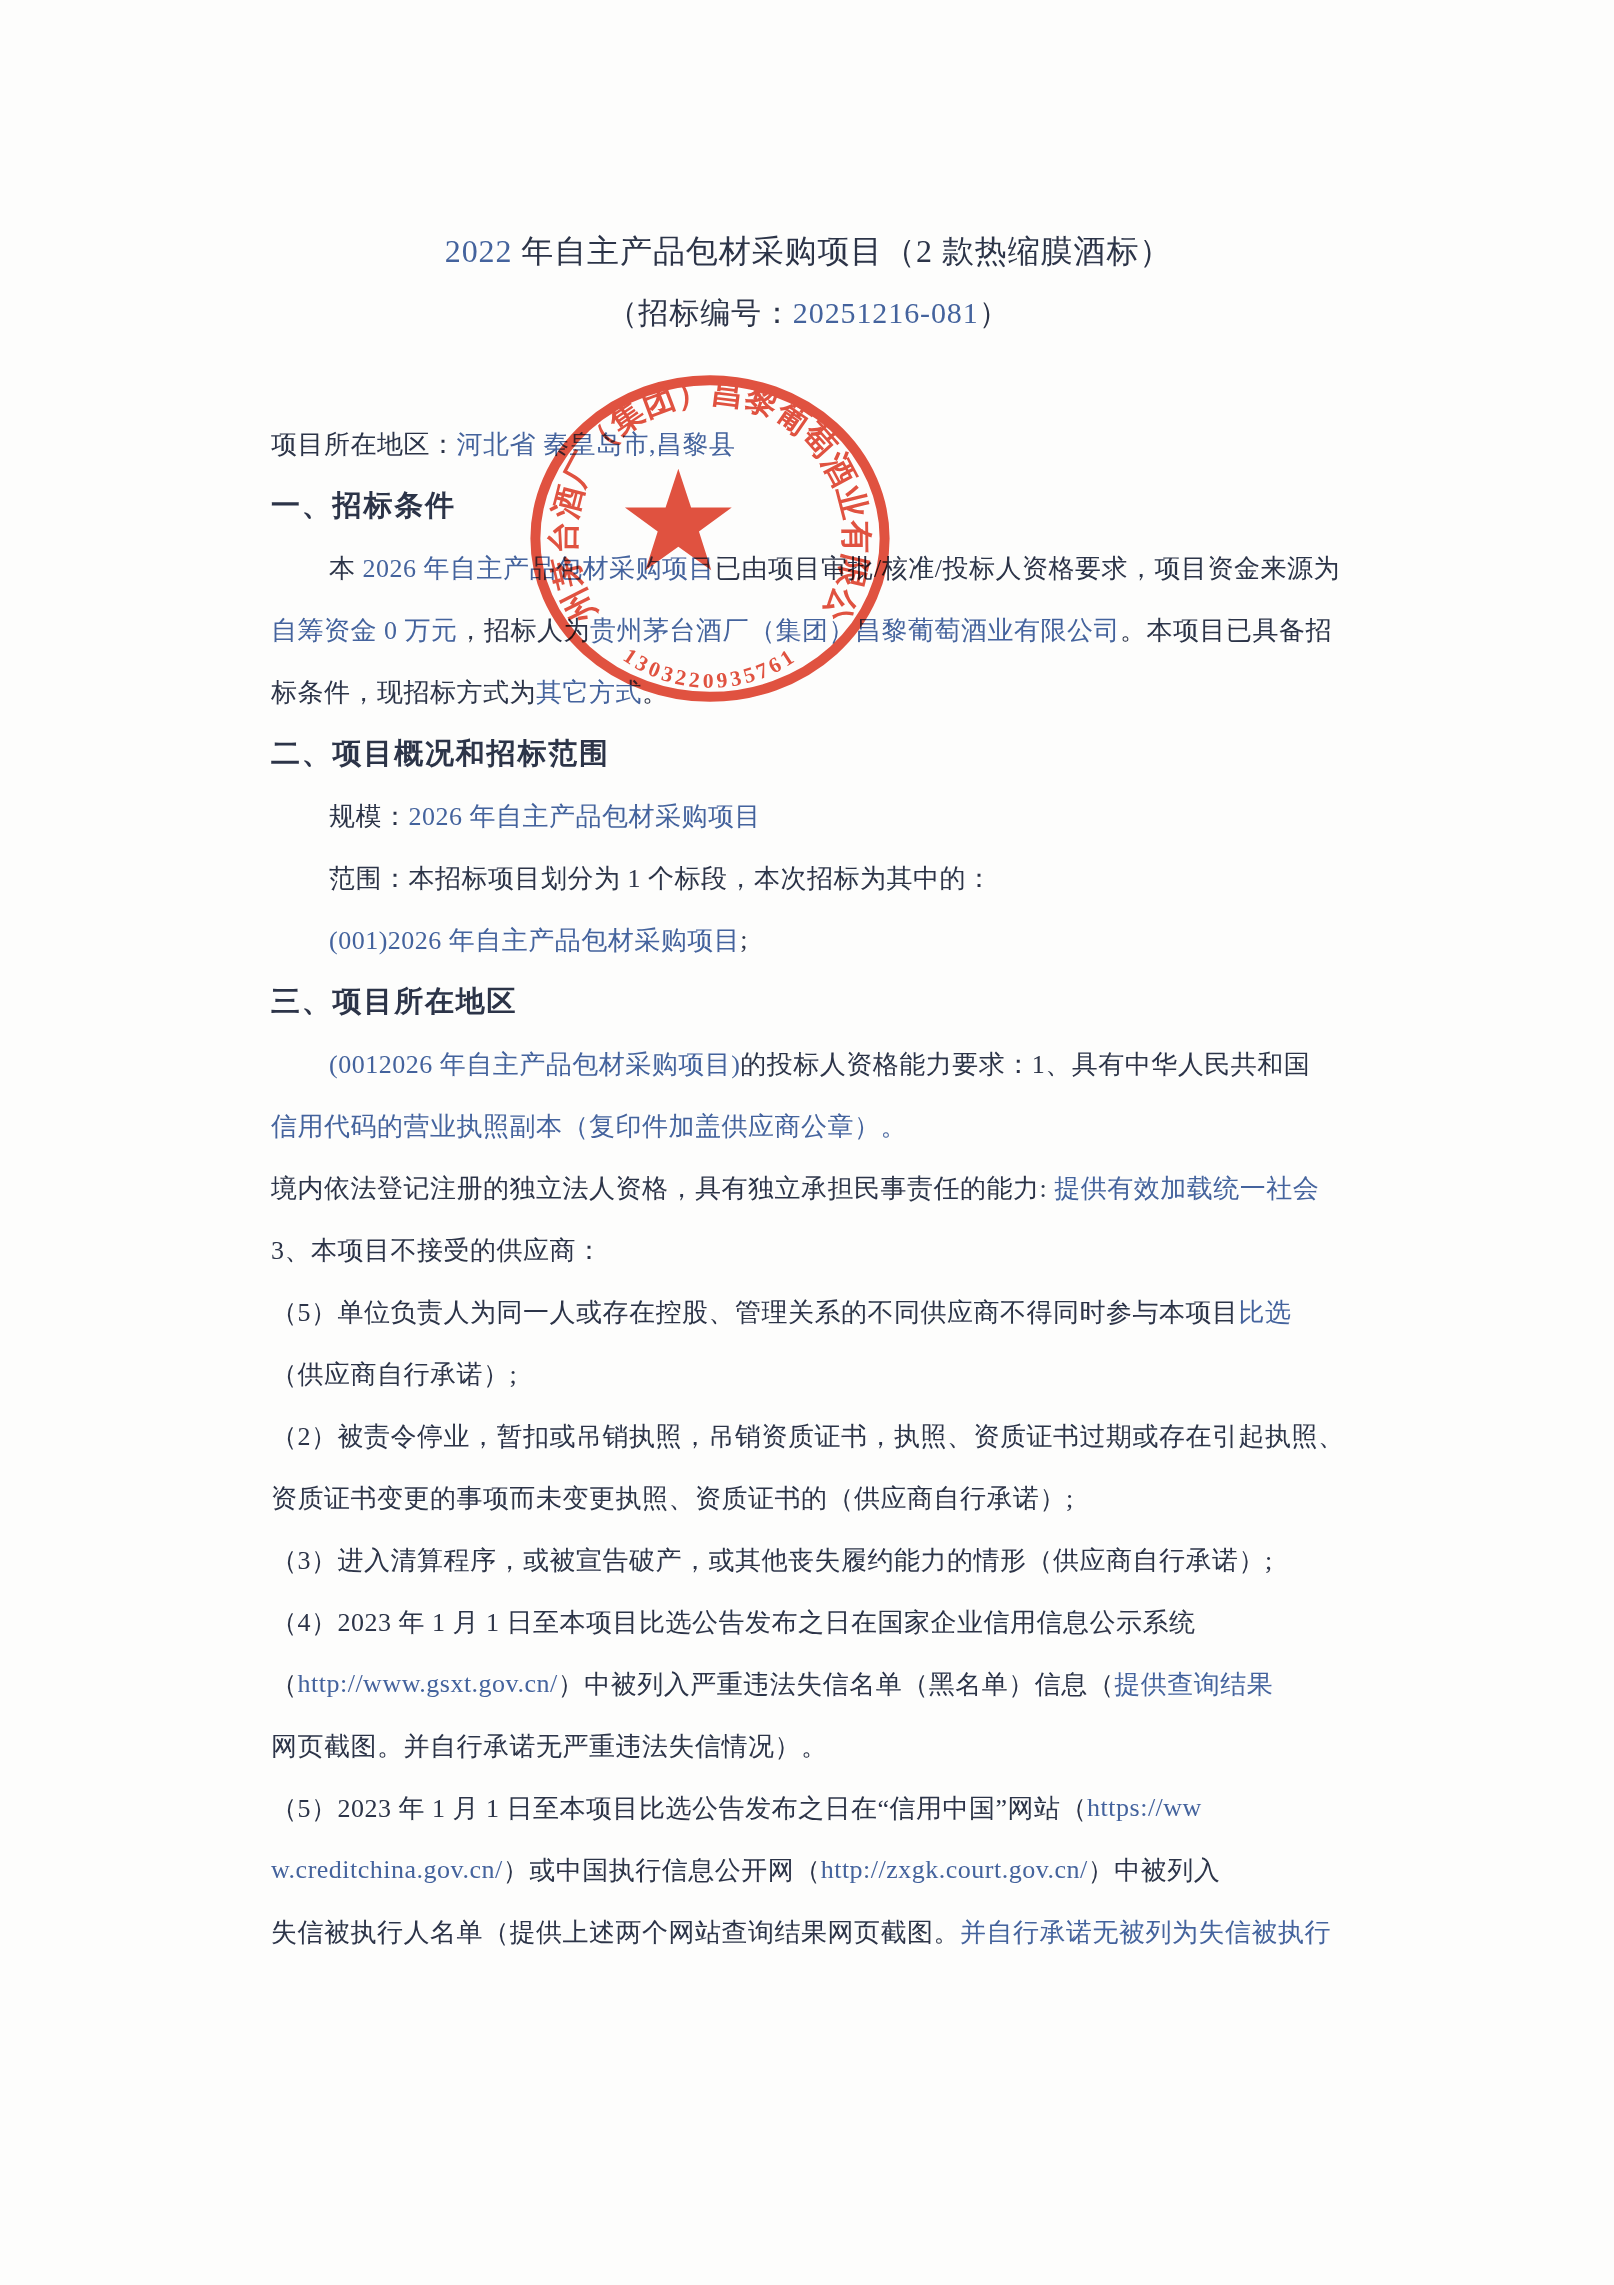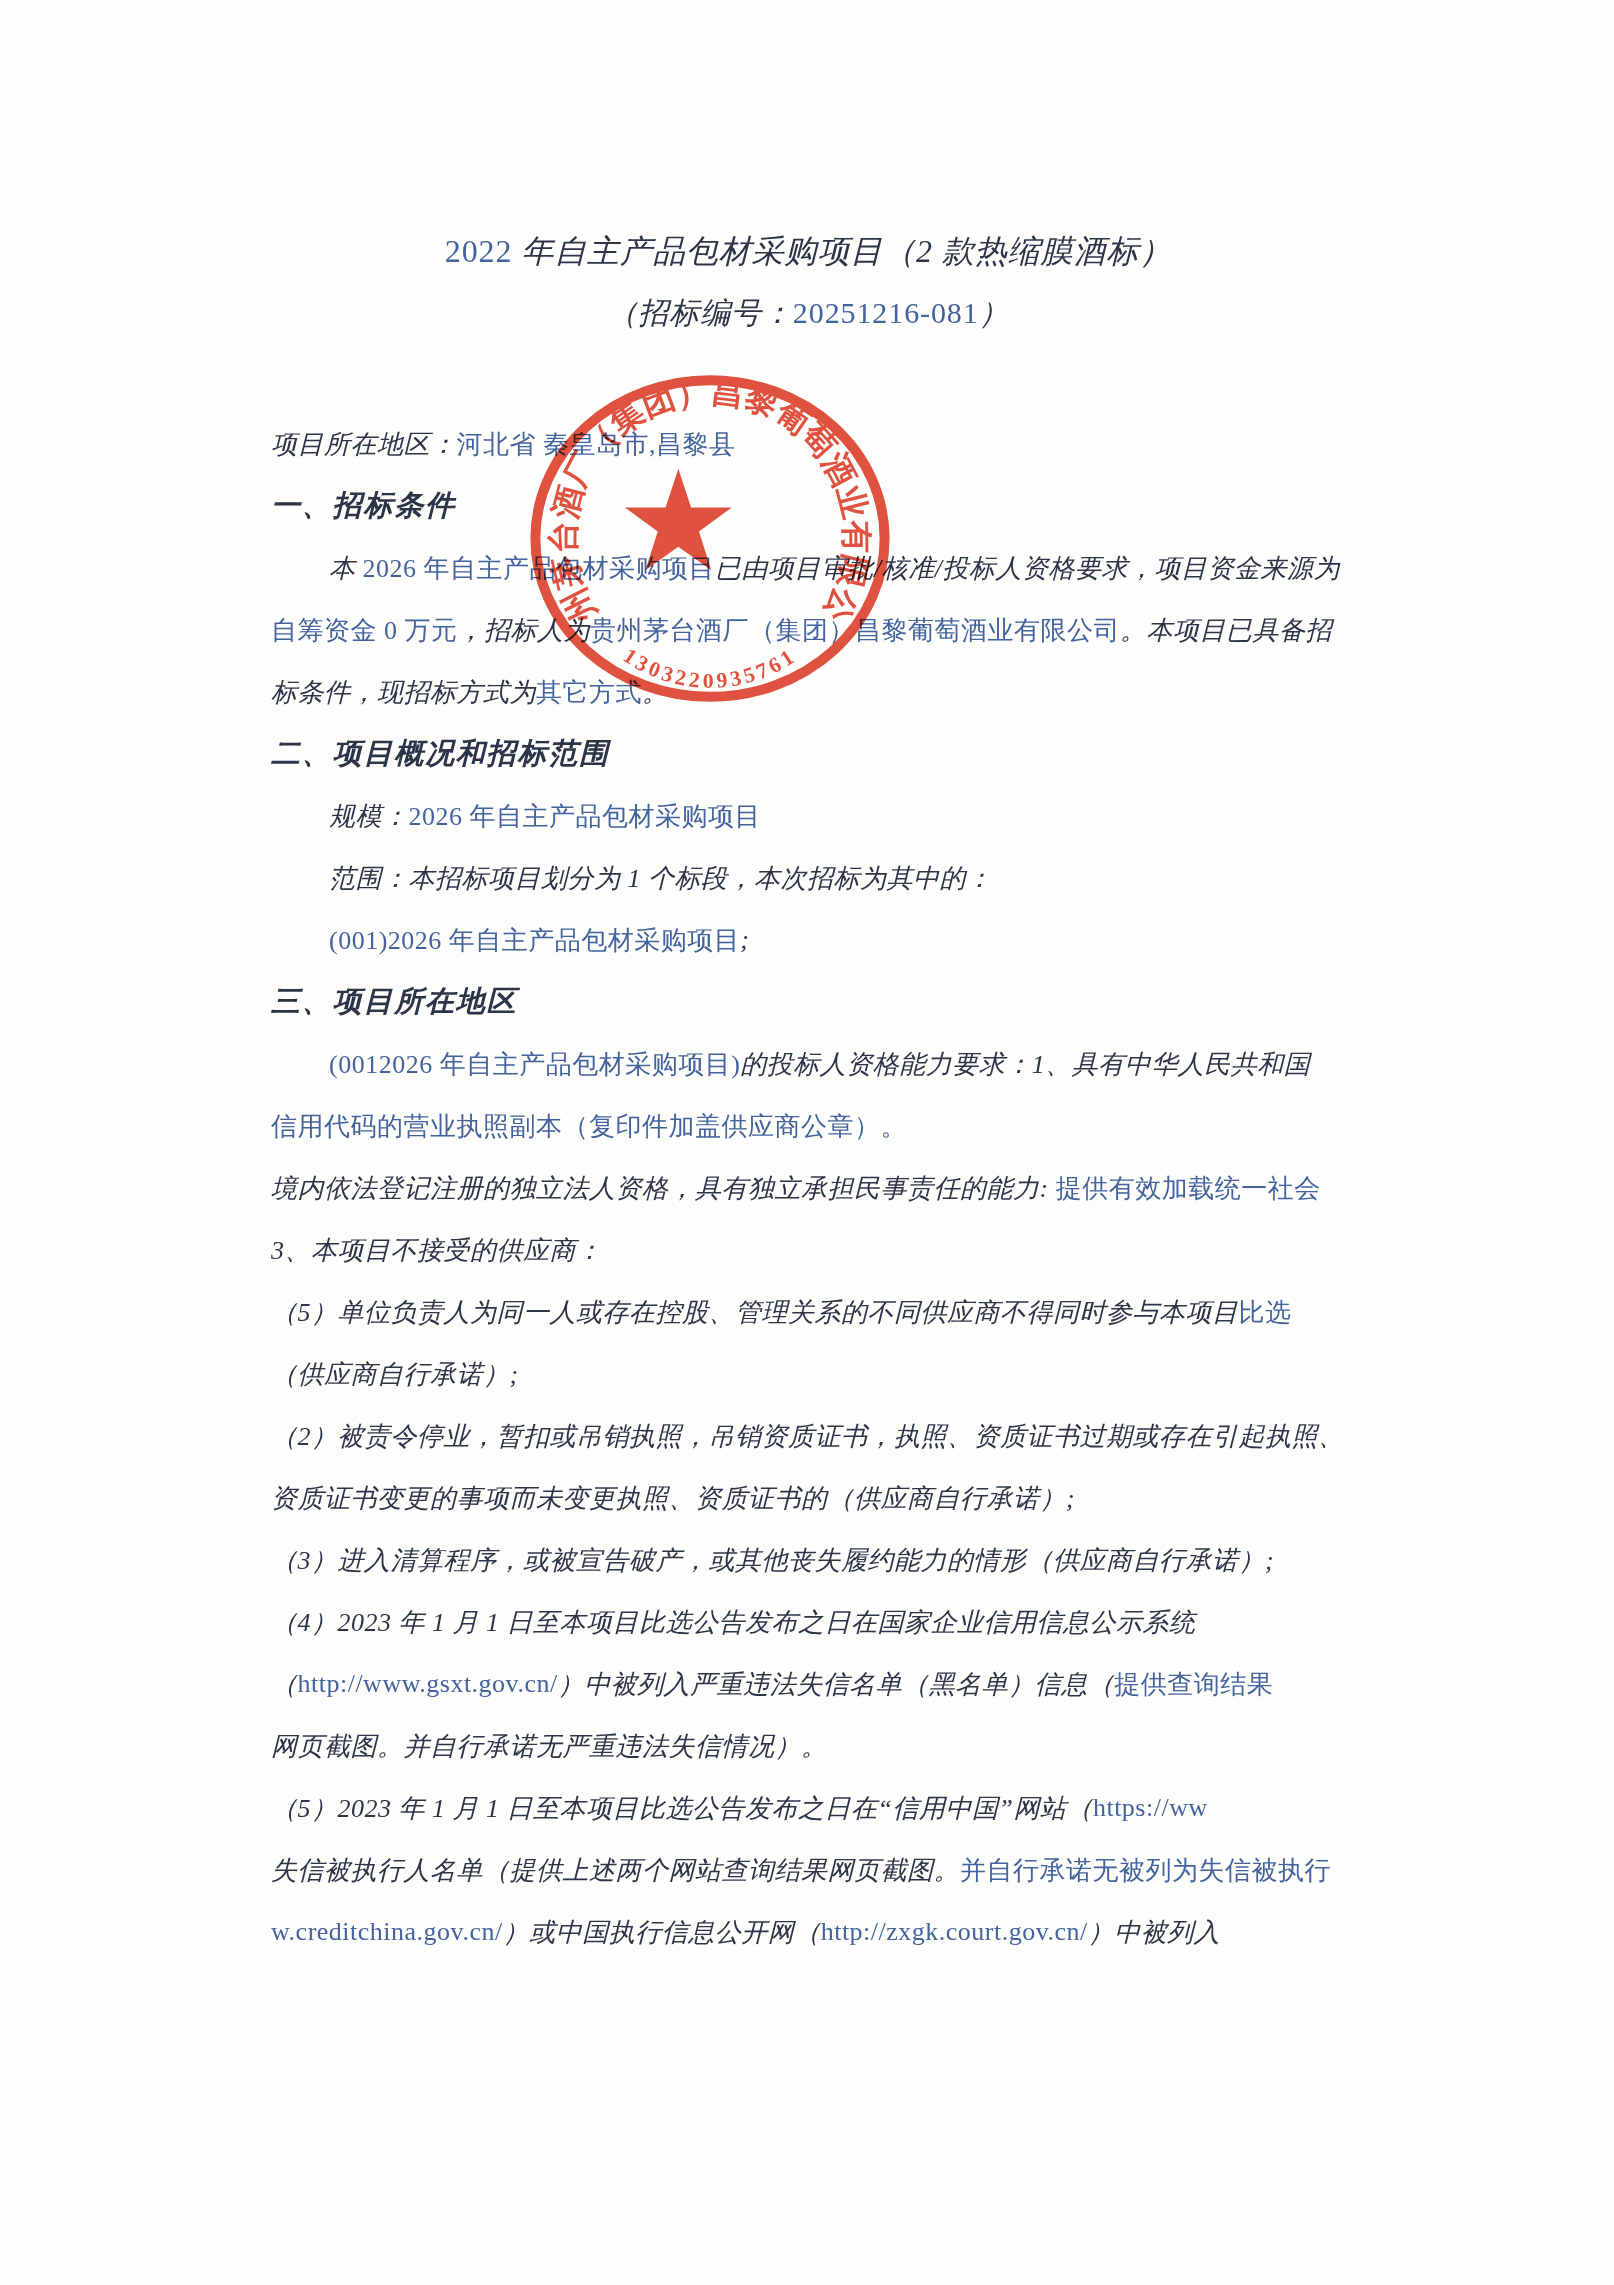--- a/index.html
+++ b/index.html
@@ -22,21 +22,21 @@
   }
   .doc-body .line{
     height:62px;display:flex;align-items:center;
     white-space:pre;font-size:26px;letter-spacing:0.5px;
   }
   .doc-body .line.indent{padding-left:58px;}
   .doc-body .line.heading{
     font-size:29px;font-weight:700;letter-spacing:1.8px;
     color:var(--text-dark);
   }
-  .seg-dark{color:var(--text-dark);font-style:italic;}
+  .seg-dark{color:var(--text-dark);}
   .seg-blue{color:var(--text-blue);}
   .seal{
     position:absolute;left:520px;top:362px;width:380px;height:353px;
     opacity:0.88;mix-blend-mode:multiply;
     pointer-events:none;
   }
   .seal svg{width:100%;height:100%;}
   .seal .seal-stroke{stroke:var(--seal-red);fill:none;}
   .seal .seal-fill{fill:var(--seal-red);}
   .seal text{fill:var(--seal-red);font-family:"Liberation Serif","DejaVu Serif",serif;font-weight:700;}
@@ -68,22 +68,22 @@
       <div class="line"><span class="seg-dark">3、本项目不接受的供应商：</span></div>
       <div class="line"><span class="seg-dark">（5）单位负责人为同一人或存在控股、管理关系的不同供应商不得同时参与本项目</span><span class="seg-blue">比选</span></div>
       <div class="line"><span class="seg-dark">（供应商自行承诺）;</span></div>
       <div class="line"><span class="seg-dark">（2）被责令停业，暂扣或吊销执照，吊销资质证书，执照、资质证书过期或存在引起执照、</span></div>
       <div class="line"><span class="seg-dark">资质证书变更的事项而未变更执照、资质证书的（供应商自行承诺）;</span></div>
       <div class="line"><span class="seg-dark">（3）进入清算程序，或被宣告破产，或其他丧失履约能力的情形（供应商自行承诺）;</span></div>
       <div class="line"><span class="seg-dark">（4）2023 年 1 月 1 日至本项目比选公告发布之日在国家企业信用信息公示系统</span></div>
       <div class="line"><span class="seg-dark">（</span><span class="seg-blue">http://www.gsxt.gov.cn/</span><span class="seg-dark">）中被列入严重违法失信名单（黑名单）信息（</span><span class="seg-blue">提供查询结果</span></div>
       <div class="line"><span class="seg-dark">网页截图。并自行承诺无严重违法失信情况）。</span></div>
       <div class="line"><span class="seg-dark">（5）2023 年 1 月 1 日至本项目比选公告发布之日在“信用中国”网站（</span><span class="seg-blue">https://ww</span></div>
+      <div class="line"><span class="seg-blue">w.creditchina.gov.cn/</span><span class="seg-dark">）或中国执行信息公开网（</span><span class="seg-blue">http://zxgk.court.gov.cn/</span><span class="seg-dark">）中被列入</span></div>
       <div class="line"><span class="seg-dark">失信被执行人名单（提供上述两个网站查询结果网页截图。</span><span class="seg-blue">并自行承诺无被列为失信被执行</span></div>
-      <div class="line"><span class="seg-blue">w.creditchina.gov.cn/</span><span class="seg-dark">）或中国执行信息公开网（</span><span class="seg-blue">http://zxgk.court.gov.cn/</span><span class="seg-dark">）中被列入</span></div>
     </div>
 
   <div class="seal">
     <svg viewBox="-210 -195 420 390">
       <defs>
         <path id="seal-arc-top" d="M -129.9,75 A 150,150 0 1 1 129.9,75" fill="none"></path>
         <path id="seal-arc-bottom" d="M -106.1,126.4 A 165,165 0 0 0 106.1,126.4" fill="none"></path>
       </defs>
       <ellipse class="seal-stroke" cx="0" cy="0" rx="193" ry="175" stroke-width="11"></ellipse>
       <polygon class="seal-fill" points="-35,-77 -20.9,-34.4 24,-34.2 -12.2,-7.6 1.4,35.2 -35,9 -71.4,35.2 -57.8,-7.6 -94,-34.2 -49.1,-34.4"></polygon>

